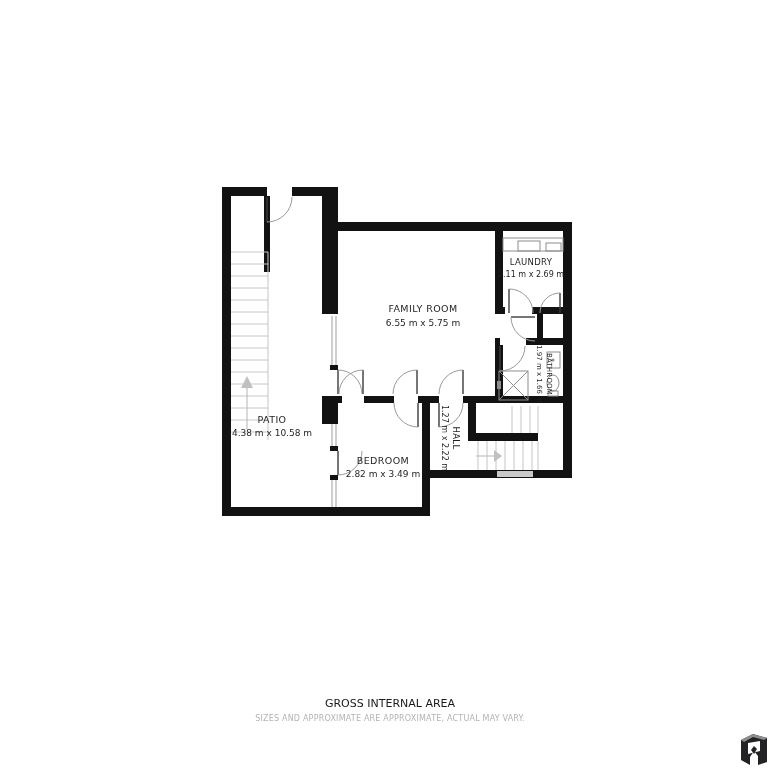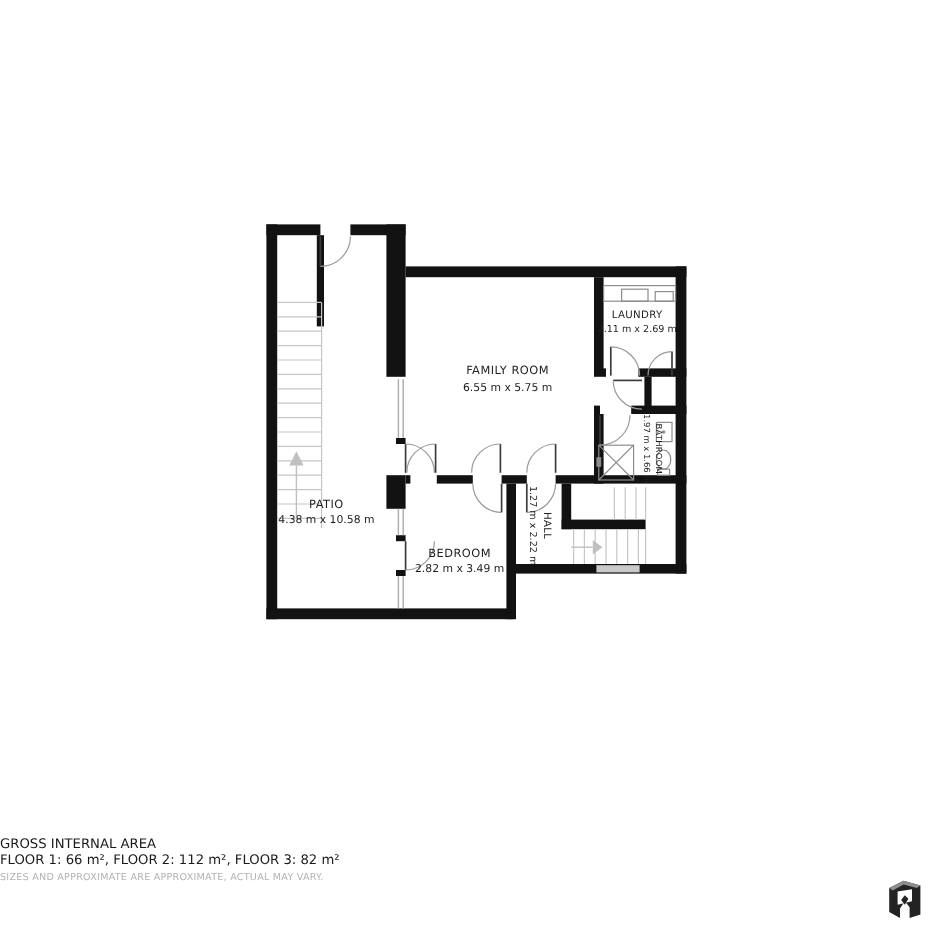--- a/index.html
+++ b/index.html
@@ -14,21 +14,21 @@
   .fixture{stroke:#8d8d8d;stroke-width:1;fill:none;}
   .arrowfill{fill:#c0c0c0;}
   .arrowline{stroke:#c0c0c0;stroke-width:1.2;fill:none;}
   .room-name{font-size:9.5px;fill:#1f1f1f;letter-spacing:.4px;}
   .room-dims{font-size:9px;fill:#1f1f1f;}
   .room-name-sm{font-size:8.5px;fill:#1f1f1f;letter-spacing:.3px;}
   .room-dims-sm{font-size:8px;fill:#1f1f1f;}
   .room-name-xs{font-size:7px;fill:#1f1f1f;letter-spacing:.2px;}
   .room-dims-xs{font-size:7px;fill:#1f1f1f;}
   svg text{text-anchor:middle;}
-  .summary{position:absolute;left:0;right:0;top:698px;
+  .summary{position:absolute;left:0;right:0;top:698px;text-align:center;
            color:#1a1a1a;font-size:11px;line-height:12.6px;}
   .summary .disclaimer{font-size:8px;color:#b3b3b3;margin-top:2px;letter-spacing:.2px;}
   .brand{position:absolute;left:740px;top:733px;width:28px;height:32px;}
 </style>
 </head>
 <body>
 
 <div class="page">
 
   <svg class="plan-svg" viewBox="0 0 780 780">
@@ -175,21 +175,20 @@
       <text class="room-dims-sm" transform="translate(442,438) rotate(90)">1.27 m x 2.22 m</text>
     </g>
     <g>
       <text class="room-name" x="383" y="464">BEDROOM</text>
       <text class="room-dims" x="383" y="477">2.82 m x 3.49 m</text>
     </g>
   </svg>
 
   <div class="summary">
     <div>GROSS INTERNAL AREA</div>
-    <div>FLOOR 1: 66 m², FLOOR 2: 112 m², FLOOR 3: 82 m²</div>
     <div class="disclaimer">SIZES AND APPROXIMATE ARE APPROXIMATE, ACTUAL MAY VARY.</div>
   </div>
 
   <svg class="brand" viewBox="0 0 28 32">
     <path d="M1,7 L13,1 L27,5 L27,29 L18,32 L18,23 L14,18 L10,24 L10,32 L1,27 Z" fill="#232325"></path>
     <path d="M1,7 L13,1 L27,5 L24,7 L13,4 L4,9 Z" fill="#8e8e8e"></path>
     <path d="M8,10 L20,8 L20,18 L8,21 Z" fill="#ffffff"></path>
     <path d="M11,17 L14,13 L17,16 L14,21 Z" fill="#232325"></path>
   </svg>
 

